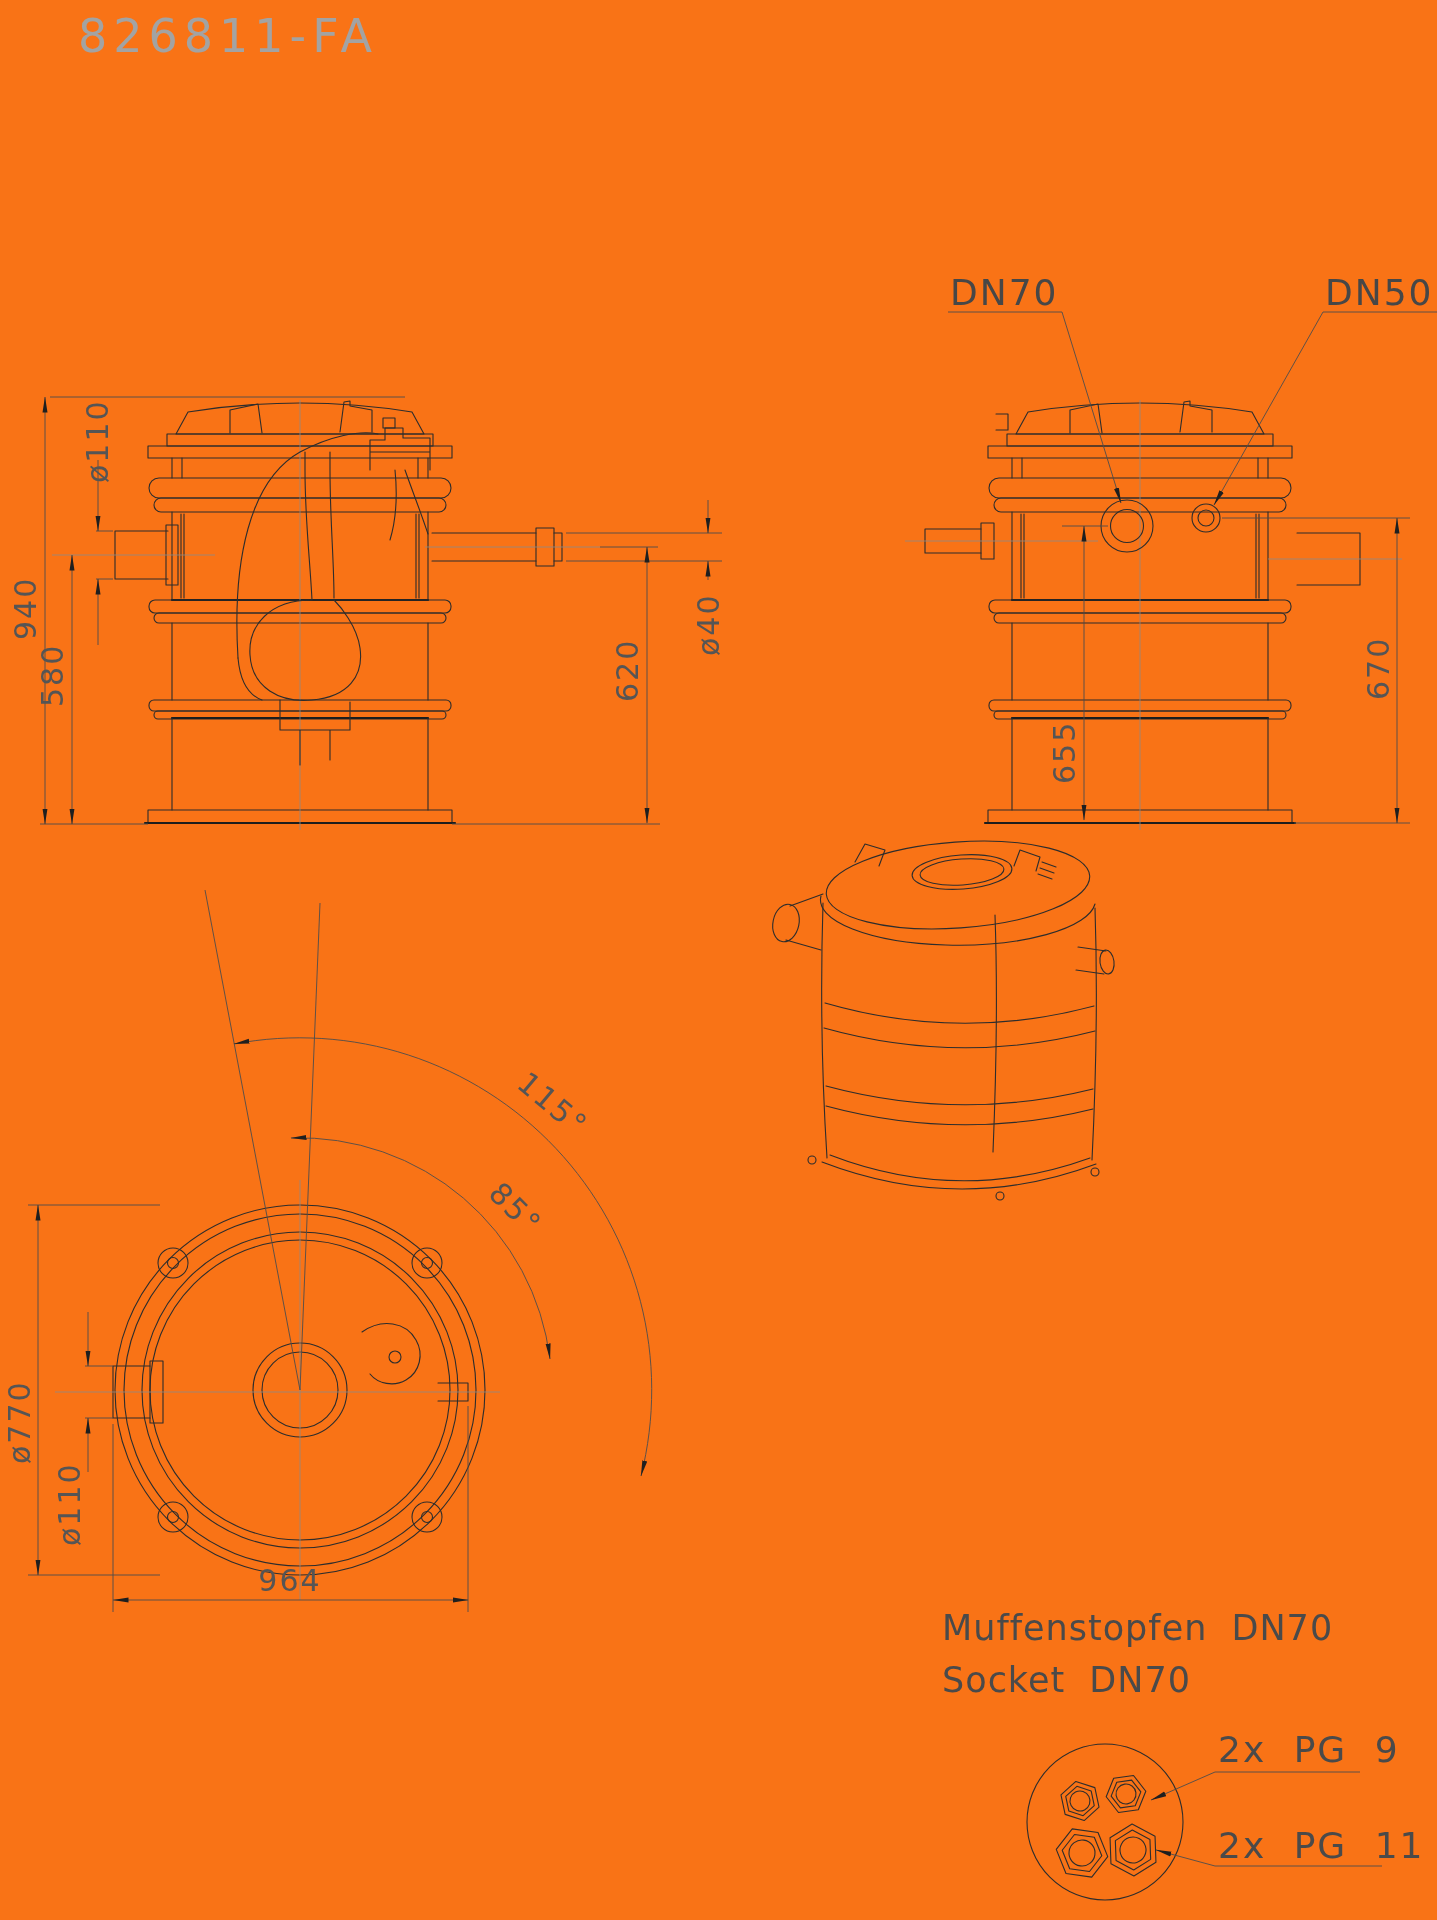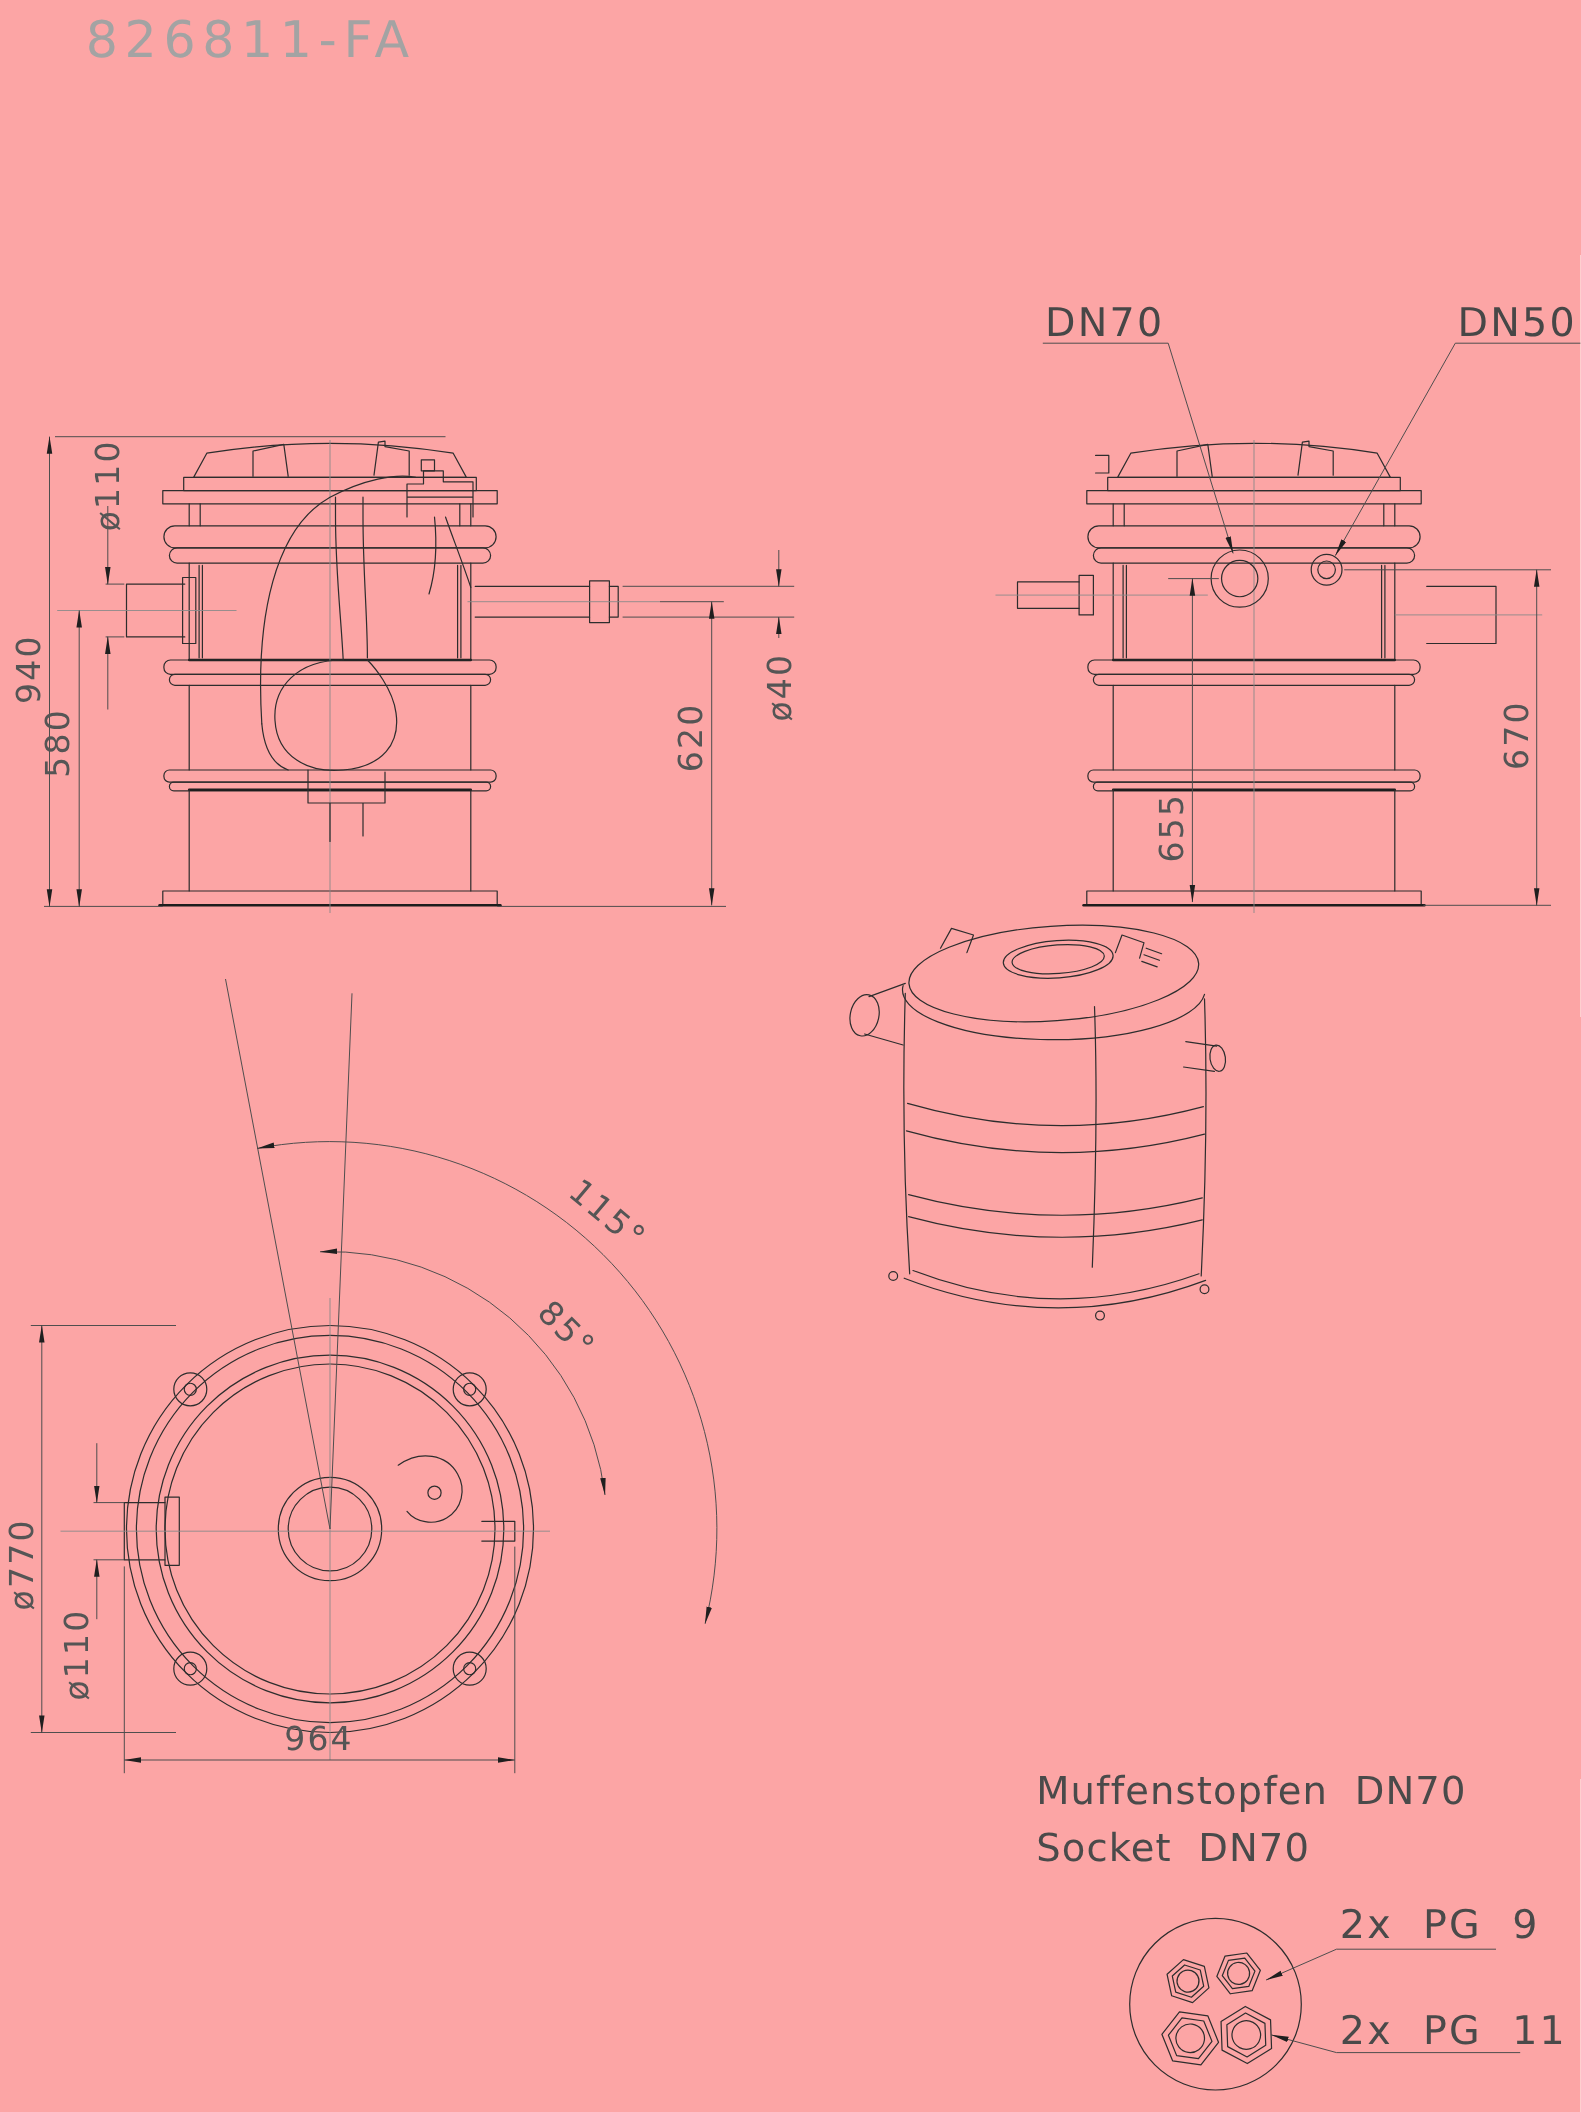--- a/index.html
+++ b/index.html
@@ -1,17 +1,17 @@
 <!DOCTYPE html>
 <html><head>
 <meta charset="utf-8">
 <style>
   html,body { margin:0; padding:0; background:#ffffff; }
   .sheet {
-    position:relative; width:1437px; height:1920px; background:#fca5a5;
+    position:relative; width:1437px; height:1920px; background:#f97316;
     font-family:"DejaVu Sans", sans-serif; overflow:hidden;
   }
   svg { position:absolute; left:0; top:0; }
   .ln  { fill:none; stroke:#2d2d2d; stroke-width:1.1; stroke-linecap:round; stroke-linejoin:round; }
   .ln2 { fill:none; stroke:#1d1d1d; stroke-width:2.2; stroke-linecap:round; }
   .dim { fill:none; stroke:#4d4d4d; stroke-width:0.9; }
   .cl  { fill:none; stroke:#8a8a8a; stroke-width:0.8; }
   text.title   { fill:#a3a3a3; font-size:46px; letter-spacing:6px; }
   text.dimtxt  { fill:#555555; font-size:30px; letter-spacing:2px; }
   text.label   { fill:#474747; font-size:36px; letter-spacing:2px; }

